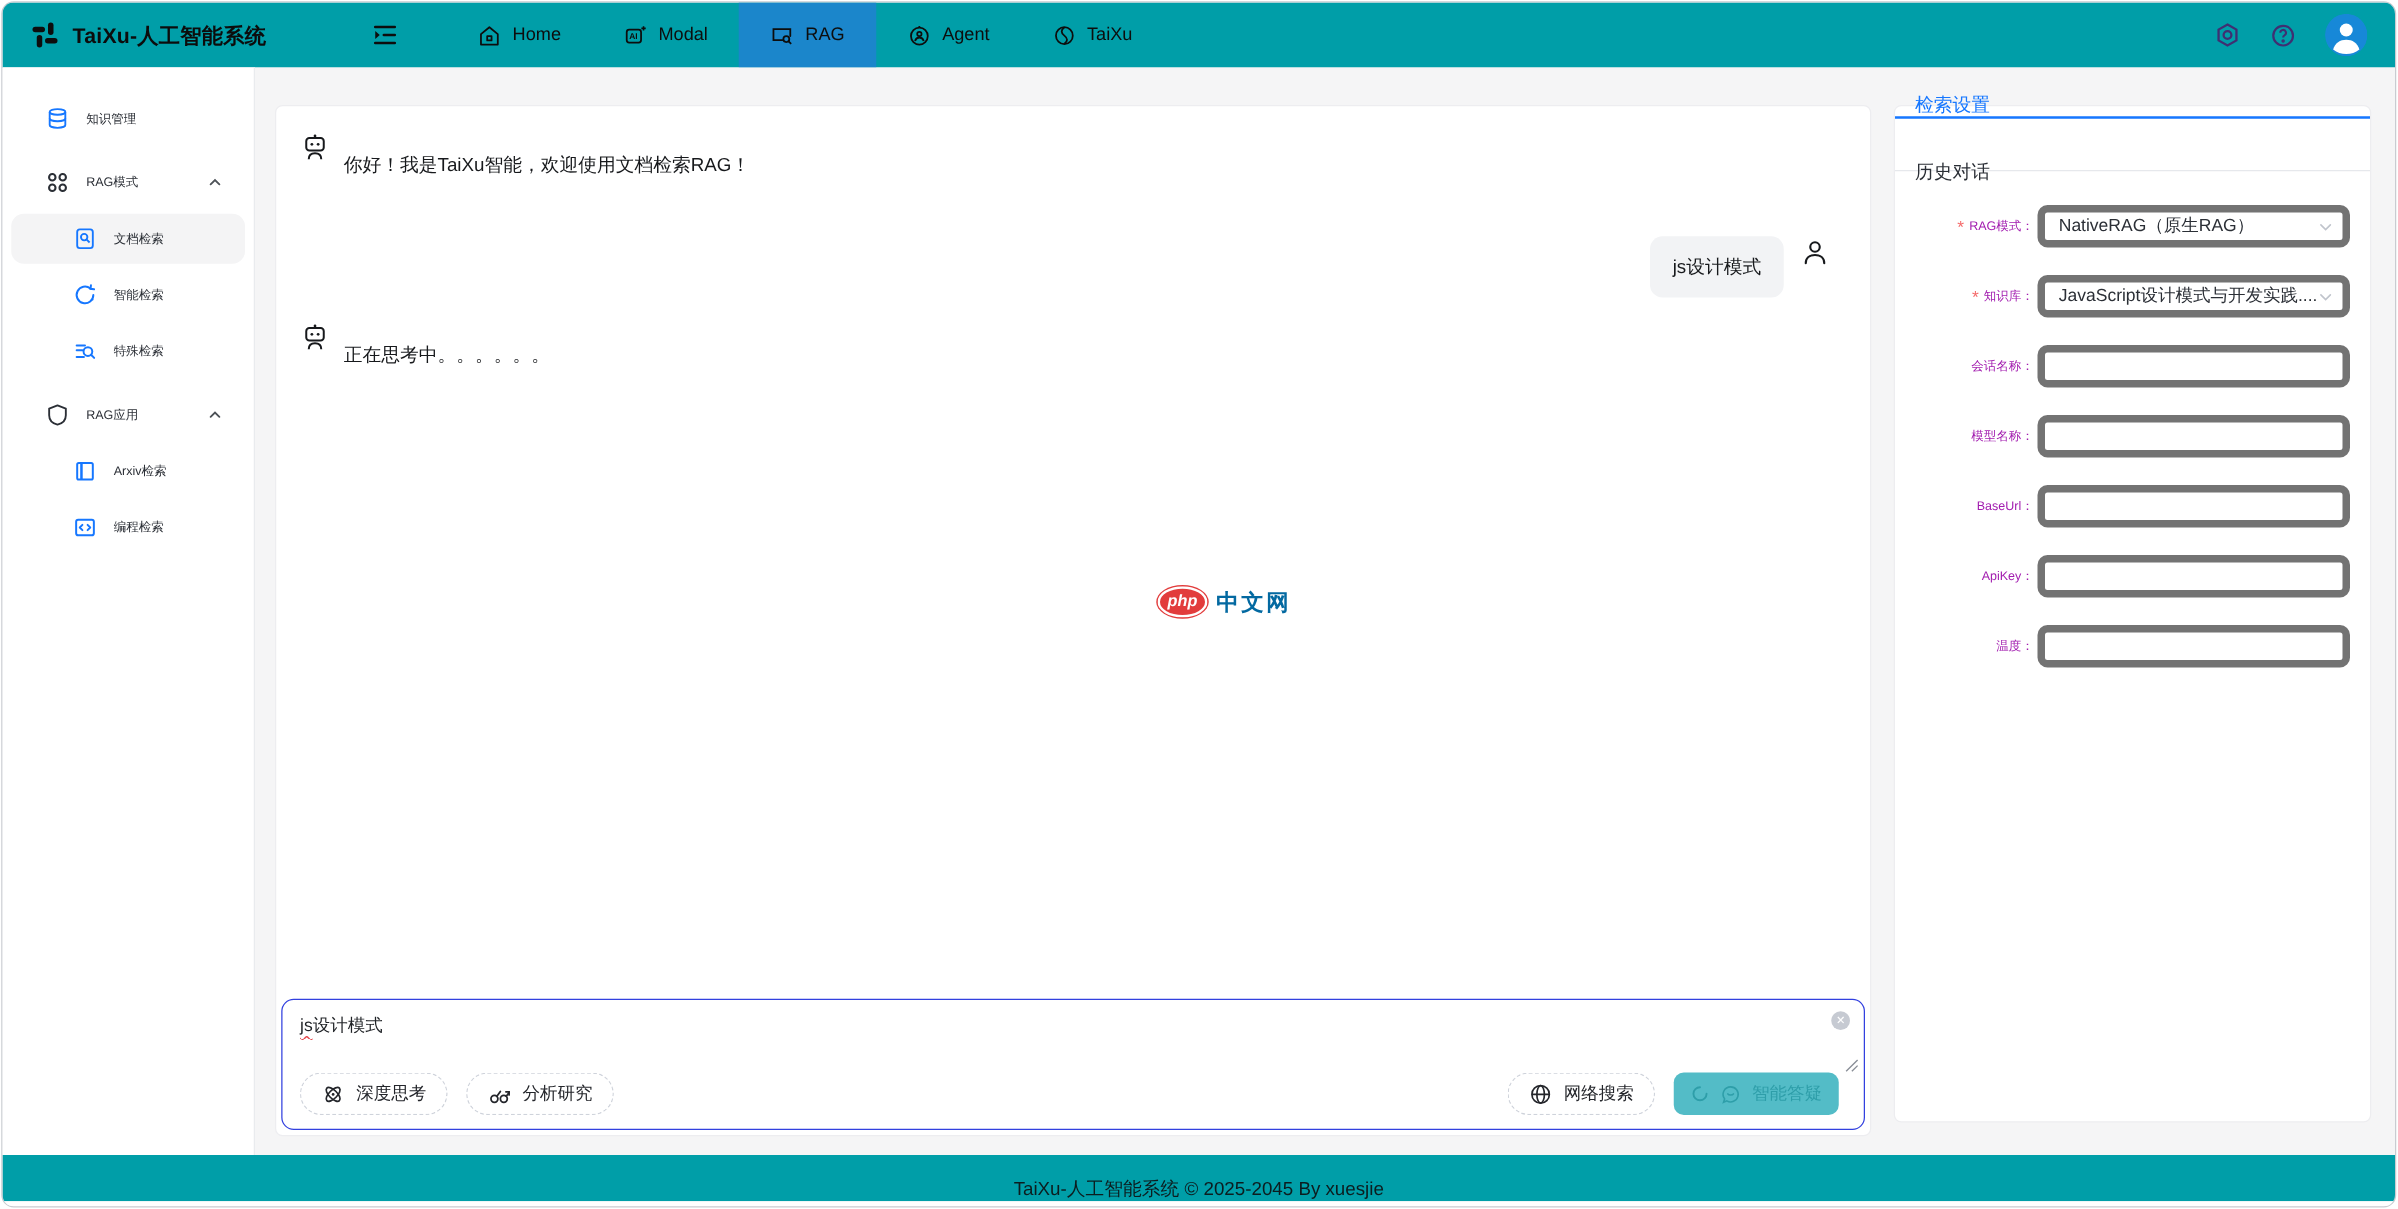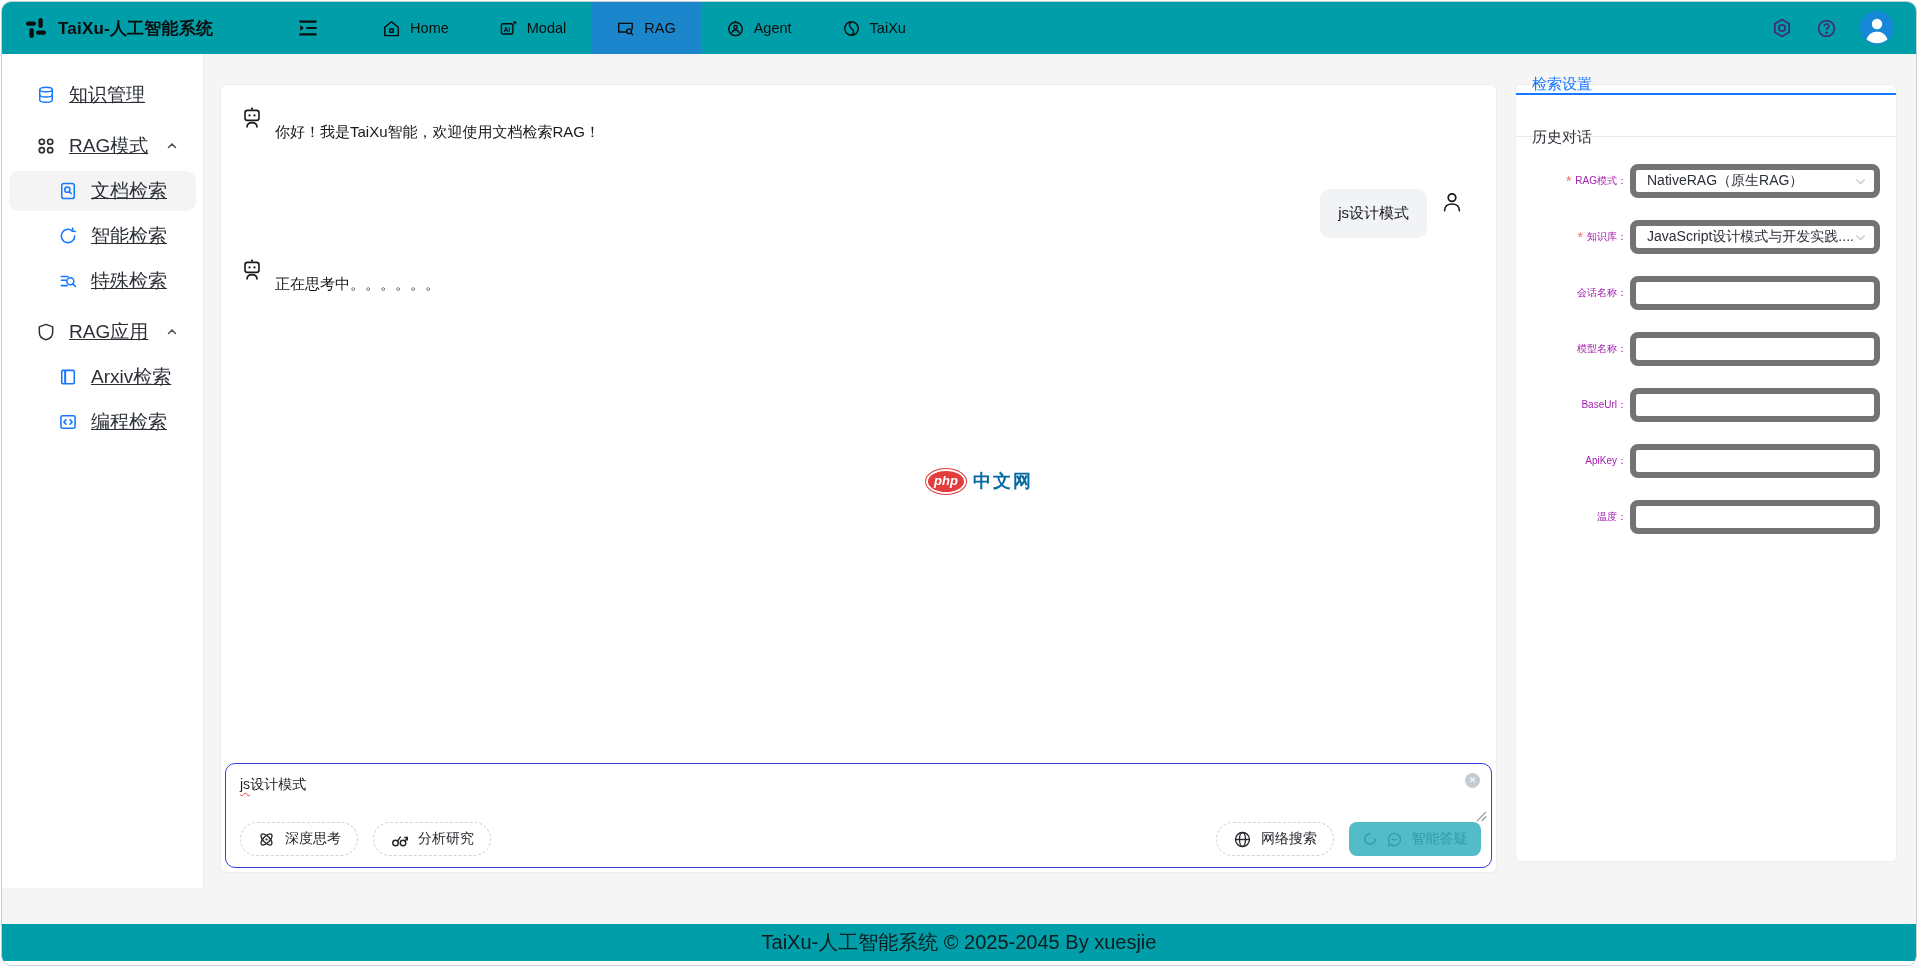--- a/index.html
+++ b/index.html
@@ -21,53 +21,53 @@
   .icon-btn { display:flex; align-items:center; cursor:pointer; }
   .avatar { width:34px; height:34px; border-radius:50%; overflow:hidden; cursor:pointer; }
 
   
   .content { flex:1; position:relative; background:#f5f5f6; }
 
   
   .sidebar { position:absolute; left:0; top:0; bottom:0; width:202px; background:#fff;
     border-right:1px solid #e9ebee; padding-top:16px; }
   .side-item { display:flex; align-items:center; height:40px; margin:5px 7px 0 7px;
-    padding-left:27px; border-radius:10px; font-size:19px; color:#2b2f36; gap:13px; cursor:pointer;text-decoration:underline; }
+    padding-left:27px; border-radius:10px; font-size:10px; color:#2b2f36; gap:13px; cursor:pointer; }
   .side-item.sub { padding-left:49px; }
   .side-item.active { background:#f4f4f5; }
   .side-item .chev { margin-left:auto; margin-right:18px; display:flex; }
   .side-item.gap { margin-top:11px; }
   .side-label { white-space:nowrap; }
 
   
   .chat-card { position:absolute; left:218px; top:30px; width:1277px; bottom:15px;
     background:#fff; border:1px solid #ededf0; border-radius:6px; }
   .messages { padding:21px 19px 0 19px; }
   .msg { display:flex; align-items:flex-start; }
   .msg-text { font-size:15px; color:#17191c; margin:17px 0 0 11px; }
   .msg.user { justify-content:flex-end; margin-top:47px; padding-right:13px; }
   .bubble { background:#f2f3f5; border-radius:10px; padding:15px 18px; font-size:15px; color:#17191c; }
   .user-ic { margin-left:13px; margin-top:1px; }
   .msg.thinking { margin-top:20px; }
 
-  .watermark { position:absolute; left:705px; top:384px; display:flex; align-items:flex-start; gap:7px; }
+  .watermark { position:absolute; left:705px; top:384px; display:flex; align-items:center; gap:7px; }
   .php-pill { background:#e23c3c; color:#fff; font-weight:700; font-style:italic; font-size:13px;
     width:40px; height:25px; line-height:23px; text-align:center; border-radius:50%;
     box-shadow: inset 0 0 0 2px #fff, 0 0 0 1px #e23c3c; }
   .wm-site { font-weight:700; font-size:18px; color:#0369a1; letter-spacing:2px; }
 
   
   .chat-input { position:absolute; left:4px; right:4px; bottom:4px; height:105px;
     border:1px solid #3240DF; border-radius:10px; background:#fff; }
   .ta { position:relative; height:57px; padding:12px 14px; font-size:14px; color:#1f2226; cursor:text; }
   .squiggle { text-decoration: underline wavy #e5484d; text-decoration-thickness:1px; text-underline-offset:3px; }
   .ta-clear { position:absolute; right:11px; top:9px; width:15px; height:15px; border-radius:50%;
     background:#c6cad2; color:#fff; font-size:9px; line-height:15px; text-align:center; cursor:pointer; }
   .ta-resize { position:absolute; right:4px; top:47px; cursor:nwse-resize; display:flex; }
-  .toolbar { position:absolute; left:14px; right:10px; bottom:11px; display:flex; align-items:flex-end; gap:15px; }
+  .toolbar { position:absolute; left:14px; right:20px; bottom:11px; display:flex; align-items:flex-end; gap:15px; }
   .pill { height:34px; border:1px dashed #cfd3db; border-radius:17px; background:#fff;
     display:flex; align-items:center; gap:9px; padding:0 16px; font-size:14px; color:#24262b; cursor:pointer; }
   .tb-spacer { flex:1; }
   .submit { height:34px; width:132px; border-radius:8px; background:#53BCC7; border:none;
     display:flex; align-items:center; justify-content:center; gap:9px; color:#2E9EA9;
     font-size:14px; cursor:not-allowed; }
 
   
   .right-panel { position:absolute; left:1513px; top:30px; width:382px; bottom:26px;
     background:#fff; border:1px solid #ededf0; border-radius:6px; }
@@ -81,22 +81,22 @@
   .form-row { display:flex; justify-content:flex-end; align-items:center; margin-bottom:22px; }
   .form-label { font-size:10px; color:#a21caf; white-space:nowrap; margin-right:3px; }
   .req { color:#F56C6C; margin-right:4px; font-size:14px; }
   .control { width:250px; height:34px; border:6px solid #737373; border-radius:8px; background:#fff; }
   .select { display:flex; align-items:center; justify-content:space-between; padding:0 7px 0 11px;
     font-size:14px; color:#2b2f36; cursor:pointer; }
   .sel-val { overflow:hidden; white-space:nowrap; }
   input.control { padding:0 11px; font-size:14px; color:#2b2f36; outline:none; }
 
   
-  .footer { height:37px; flex:none; background:#009EA8; display:flex; align-items:center;
-    justify-content:center; font-size:20px; color:#0c1d1f;margin-top:36px; }
+  .footer { height:37px; flex:none; background:#009EA8; display:flex; align-items:flex-end;
+    justify-content:center; font-size:15px; color:#0c1d1f; }
   .strip { height:4px; flex:none; background:#fff; }
 
   svg { display:block; }
 </style>
 </head>
 <body>
 
 <div class="window">
 
   <div class="navbar">

